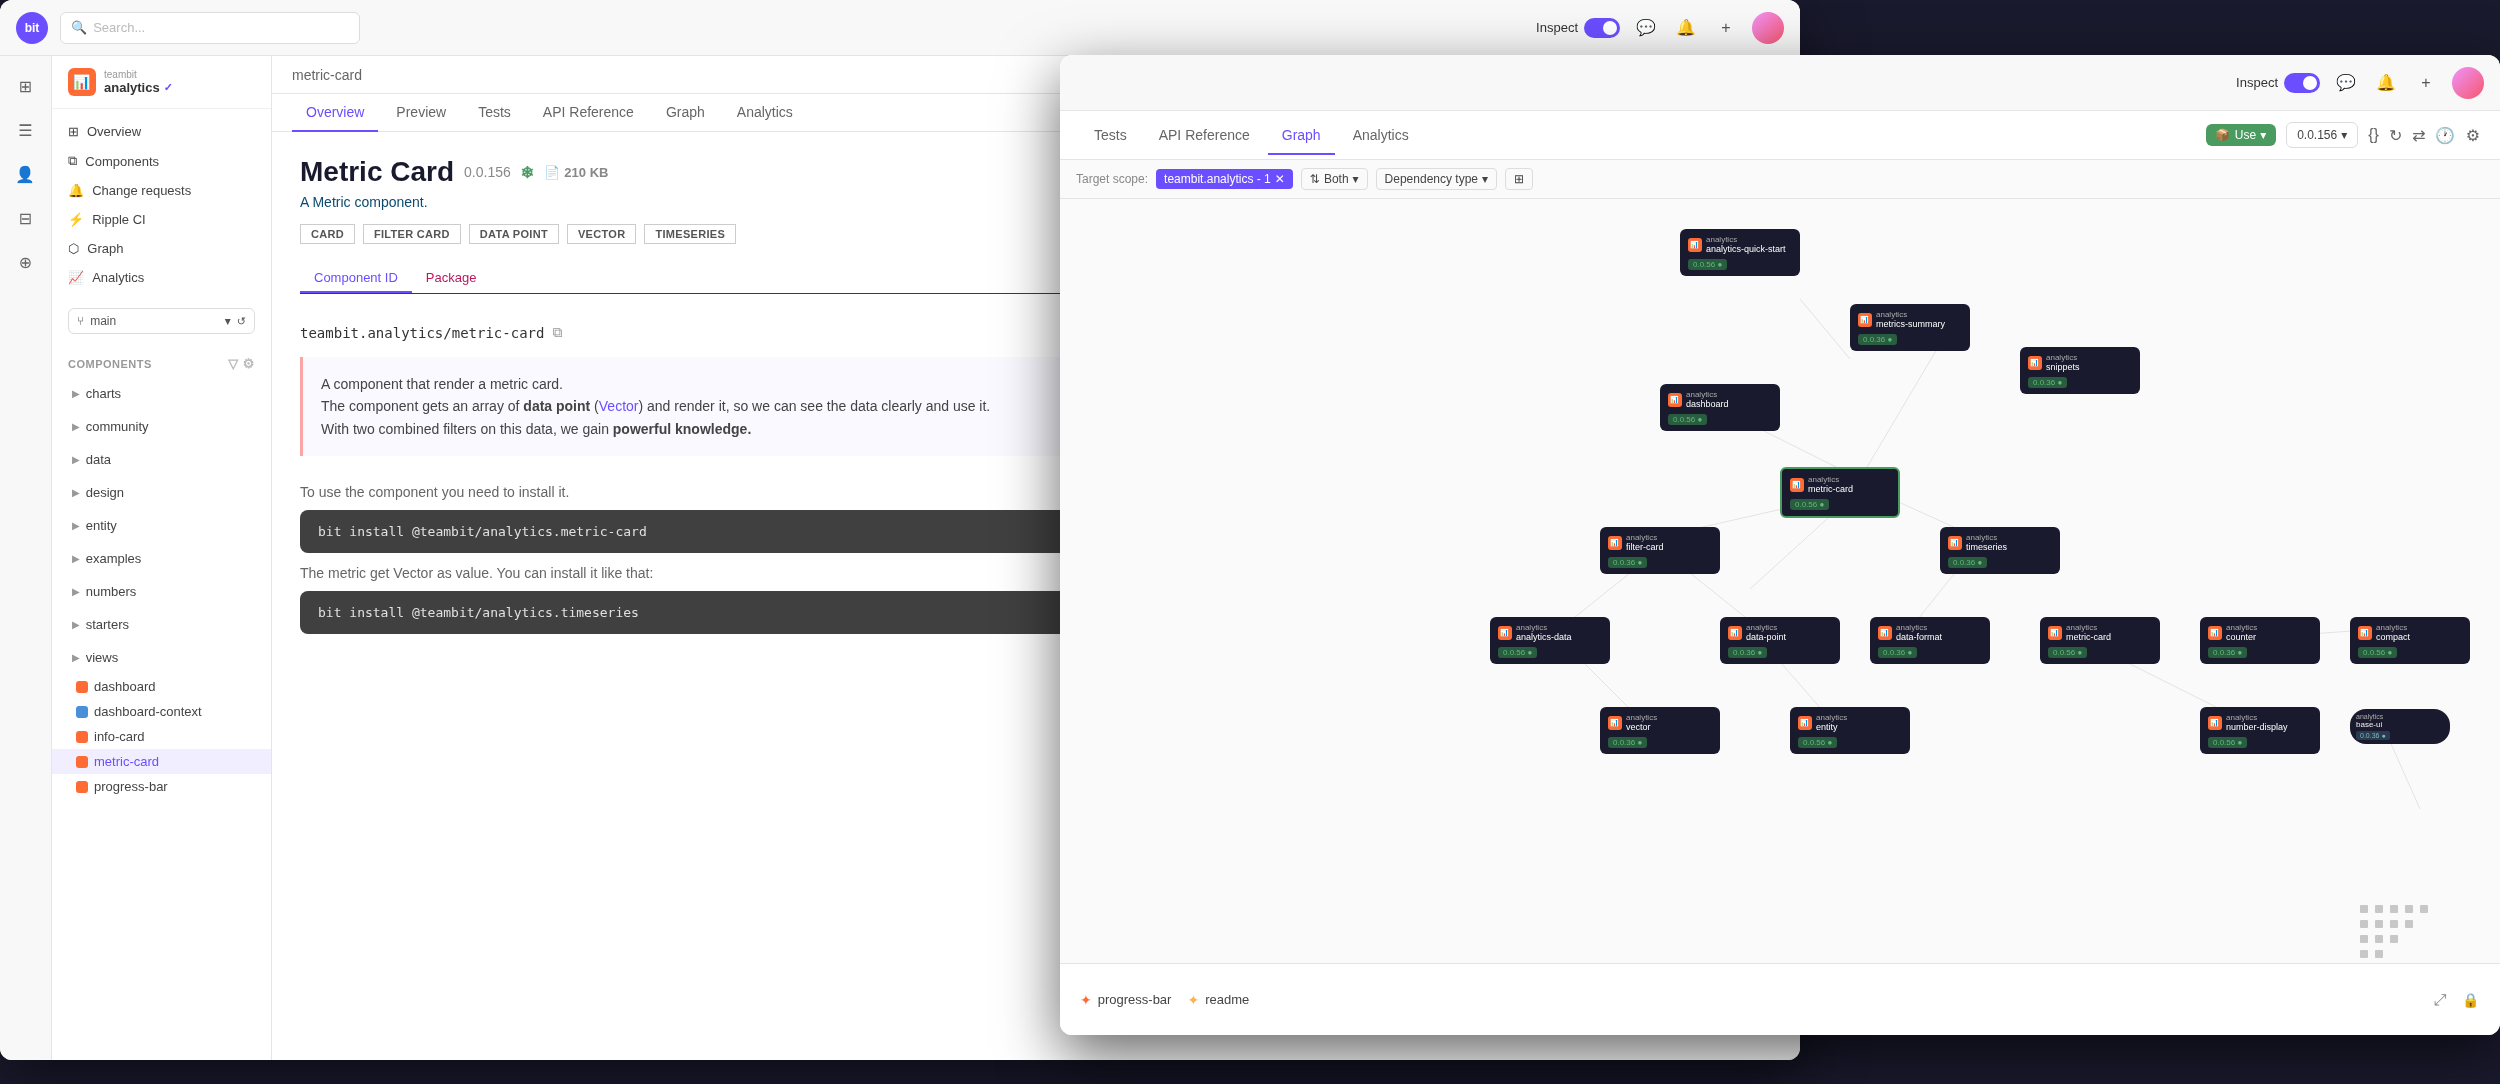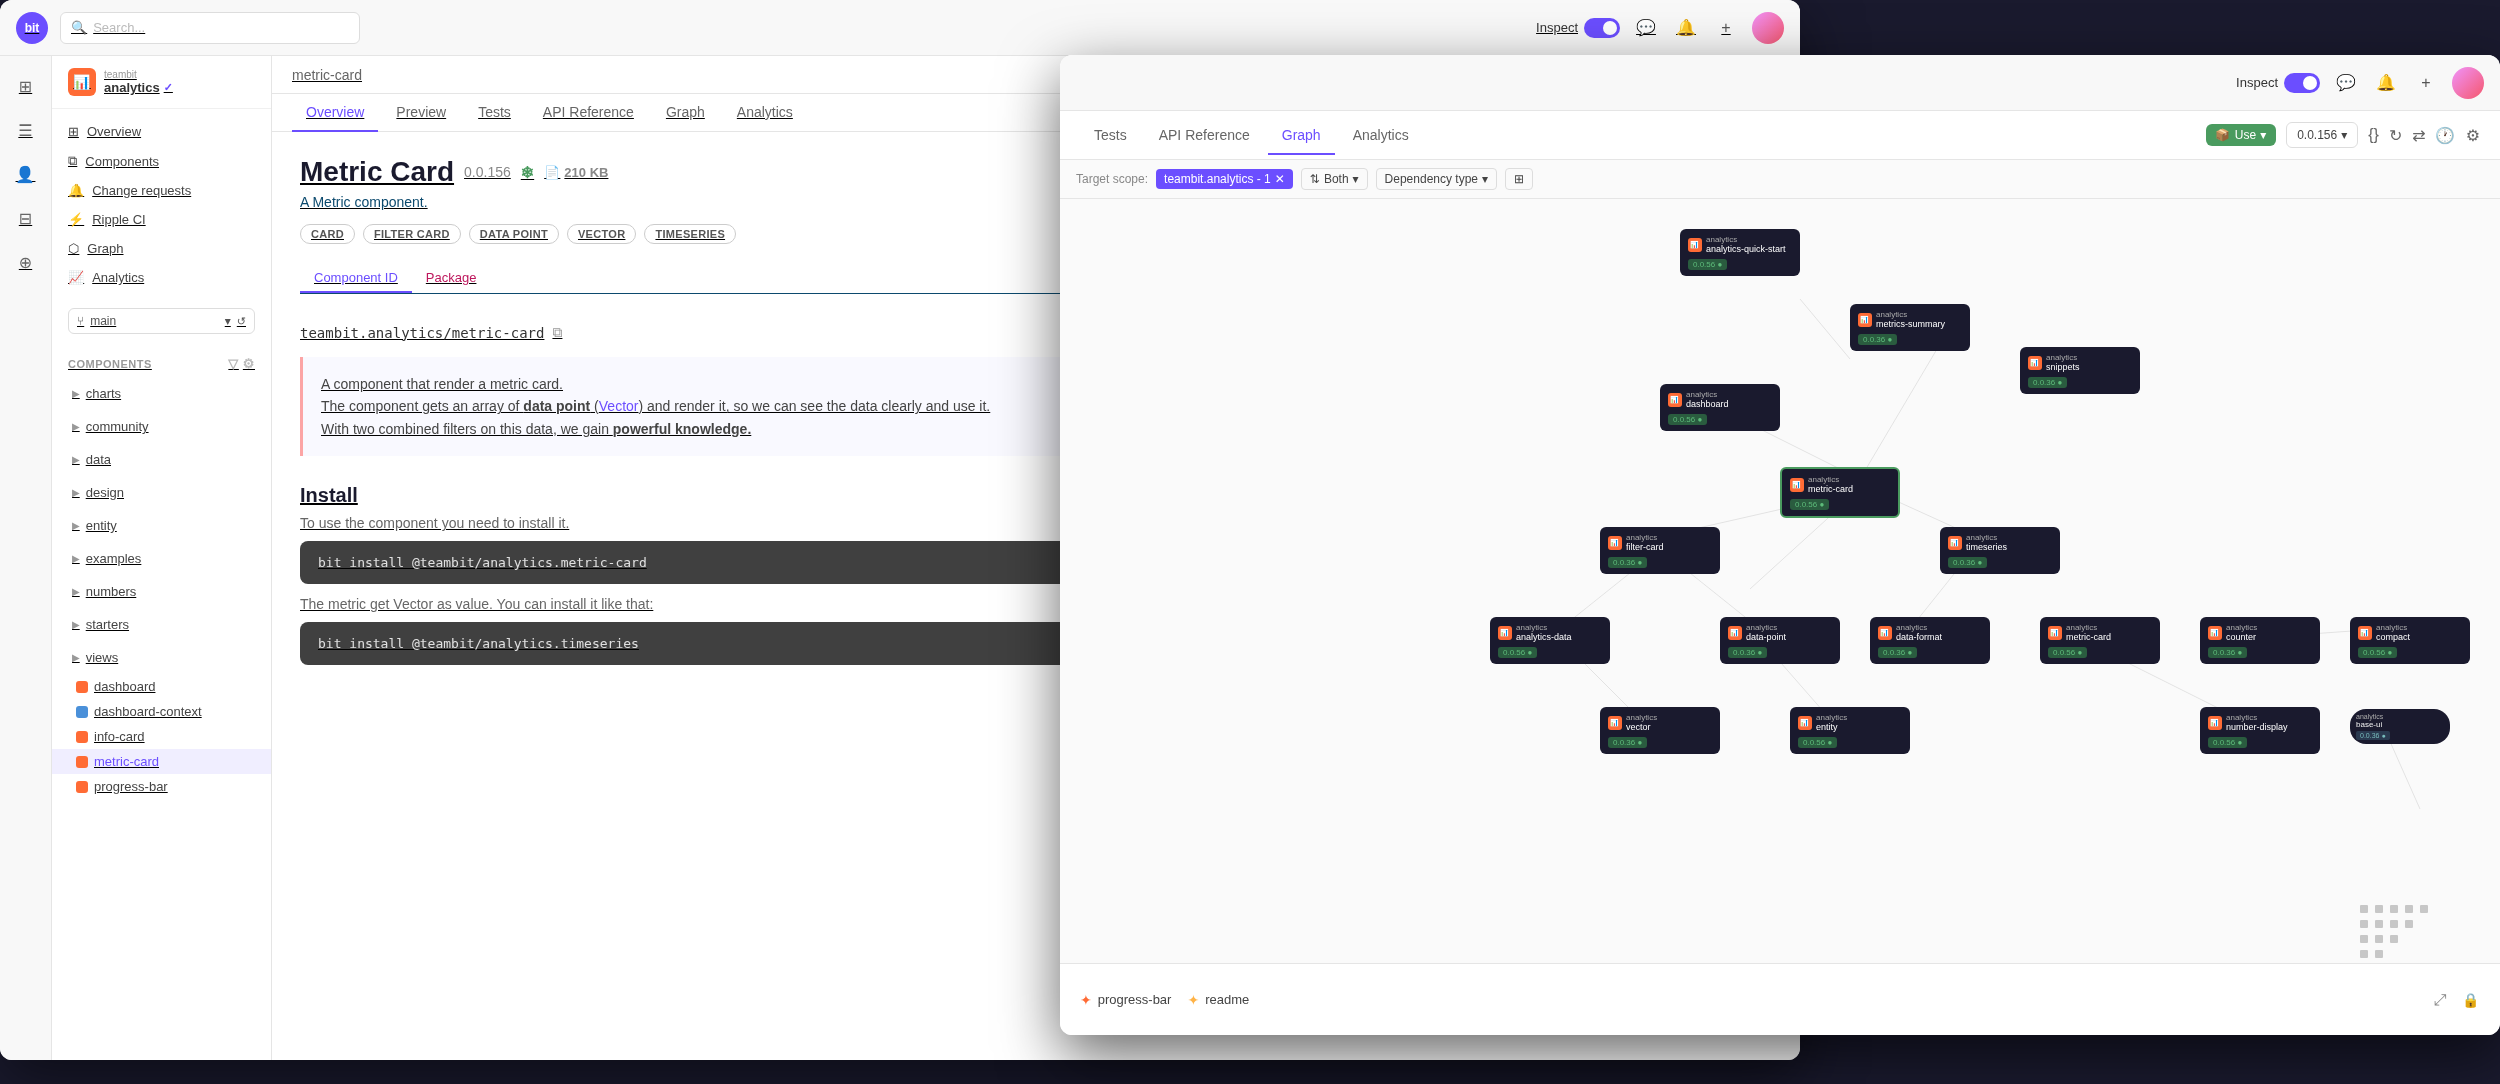--- a/index.html
+++ b/index.html
@@ -15,21 +15,20 @@
     
     .app-window {
       position: absolute;
       left: 0; top: 0;
       width: 1800px;
       height: 1060px;
       background: #ffffff;
       border-radius: 12px;
       overflow: hidden;
       box-shadow: 0 20px 60px rgba(0,0,0,0.5);
-      text-decoration: underline;
     }
 
     
     .top-bar {
       height: 56px;
       background: #f8f8f8;
       border-bottom: 1px solid #e5e5e5;
       display: flex;
       align-items: center;
       padding: 0 16px;
@@ -260,21 +259,21 @@
     .comp-desc {
       font-size: 14px; color: #0c4a6e; margin-bottom: 14px;
     }
     .tags {
       display: flex; gap: 8px; flex-wrap: wrap;
       margin-bottom: 20px;
     }
     .tag {
       padding: 3px 10px;
       border: 1px solid #ccc;
-      border-radius: 10px;
+      border-radius: 0;
       font-size: 11px; font-weight: 600; color: #555;
       letter-spacing: 0.3px;
     }
     .comp-id-section {
       display: flex; gap: 0; margin-bottom: 20px;
       border-bottom: 1px solid #0c4a6e;
     }
     .comp-id-tab {
       padding: 6px 14px;
       font-size: 13px; color: #6B4EFF; cursor: pointer;
@@ -679,21 +678,20 @@
           <p>A component that render a metric card.</p>
           <p>
             The component gets an array of <strong>data point</strong> (<a style="color:#6B4EFF;">Vector</a>) and render it, so we can see the data clearly and use it.
           </p>
           <p>
             With two combined filters on this data, we gain <strong>powerful knowledge.</strong>
           </p>
         </div>
 
         <div class="install-section">
-          <div class="install-title">Install</div>
           <div class="install-desc">To use the component you need to install it.</div>
           <div class="code-block">bit install @teambit/analytics.metric-card</div>
           <div class="install-desc">The metric get Vector as value. You can install it like that:</div>
           <div class="code-block">bit install @teambit/analytics.timeseries</div>
         </div>
       </div>
     </div>
   </div>
 </div>
 

